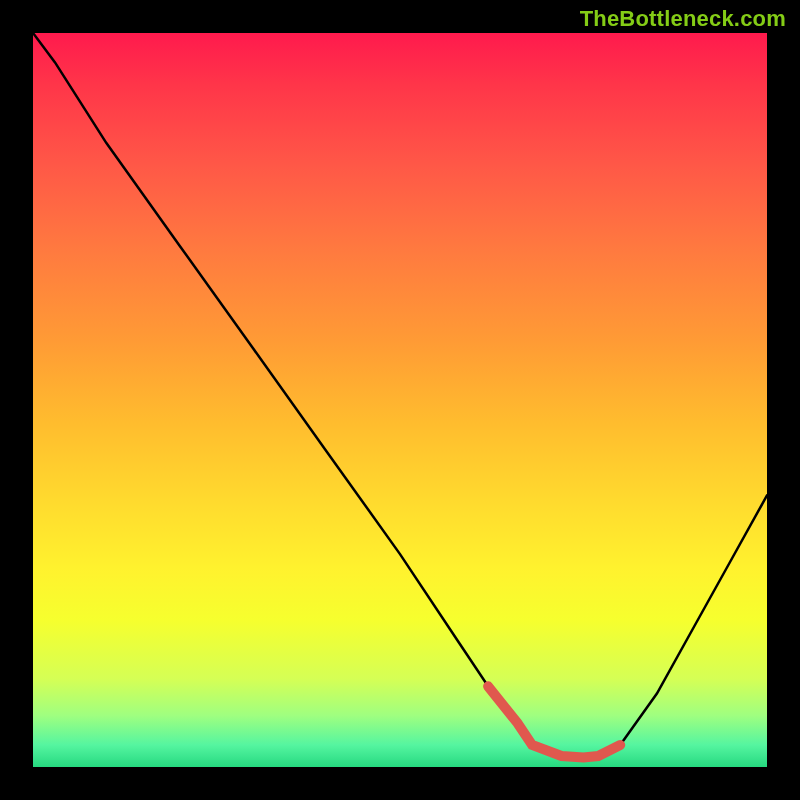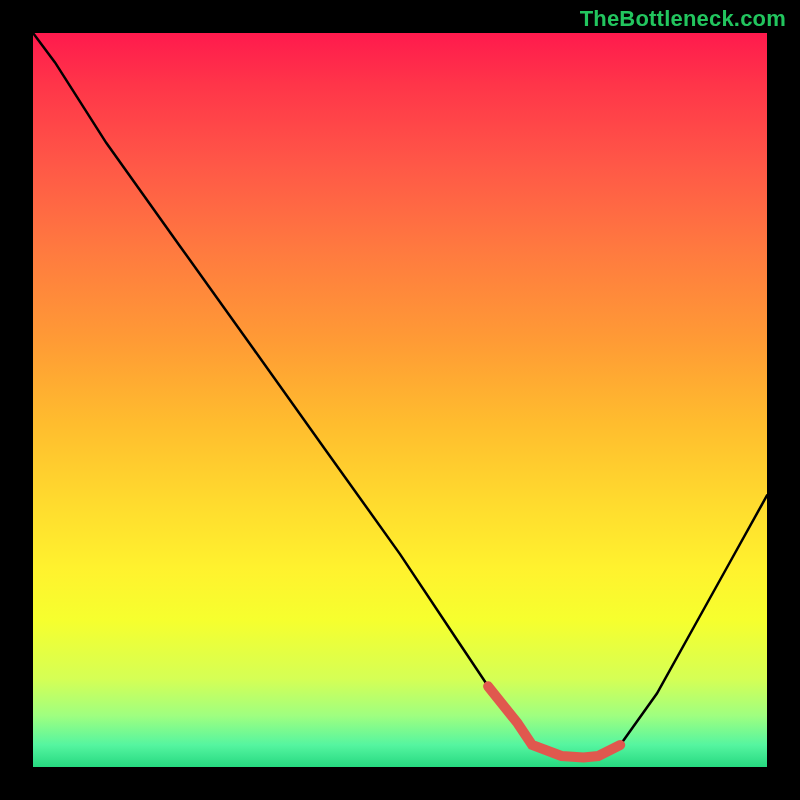--- a/index.html
+++ b/index.html
@@ -45,21 +45,21 @@
     position: absolute;
     left: 0;
     top: 0;
     width: 734px;
     height: 734px;
   }
   .attribution {
     position: absolute;
     top: 6px;
     right: 14px;
-    color: #22c55e;
+    color: #84cc16;
     font-size: 22px;
     font-weight: bold;
     letter-spacing: 0.2px;
   }
 </style>
 </head>
 <body>
 
 <div class="frame">
   <div class="gradient"></div>

